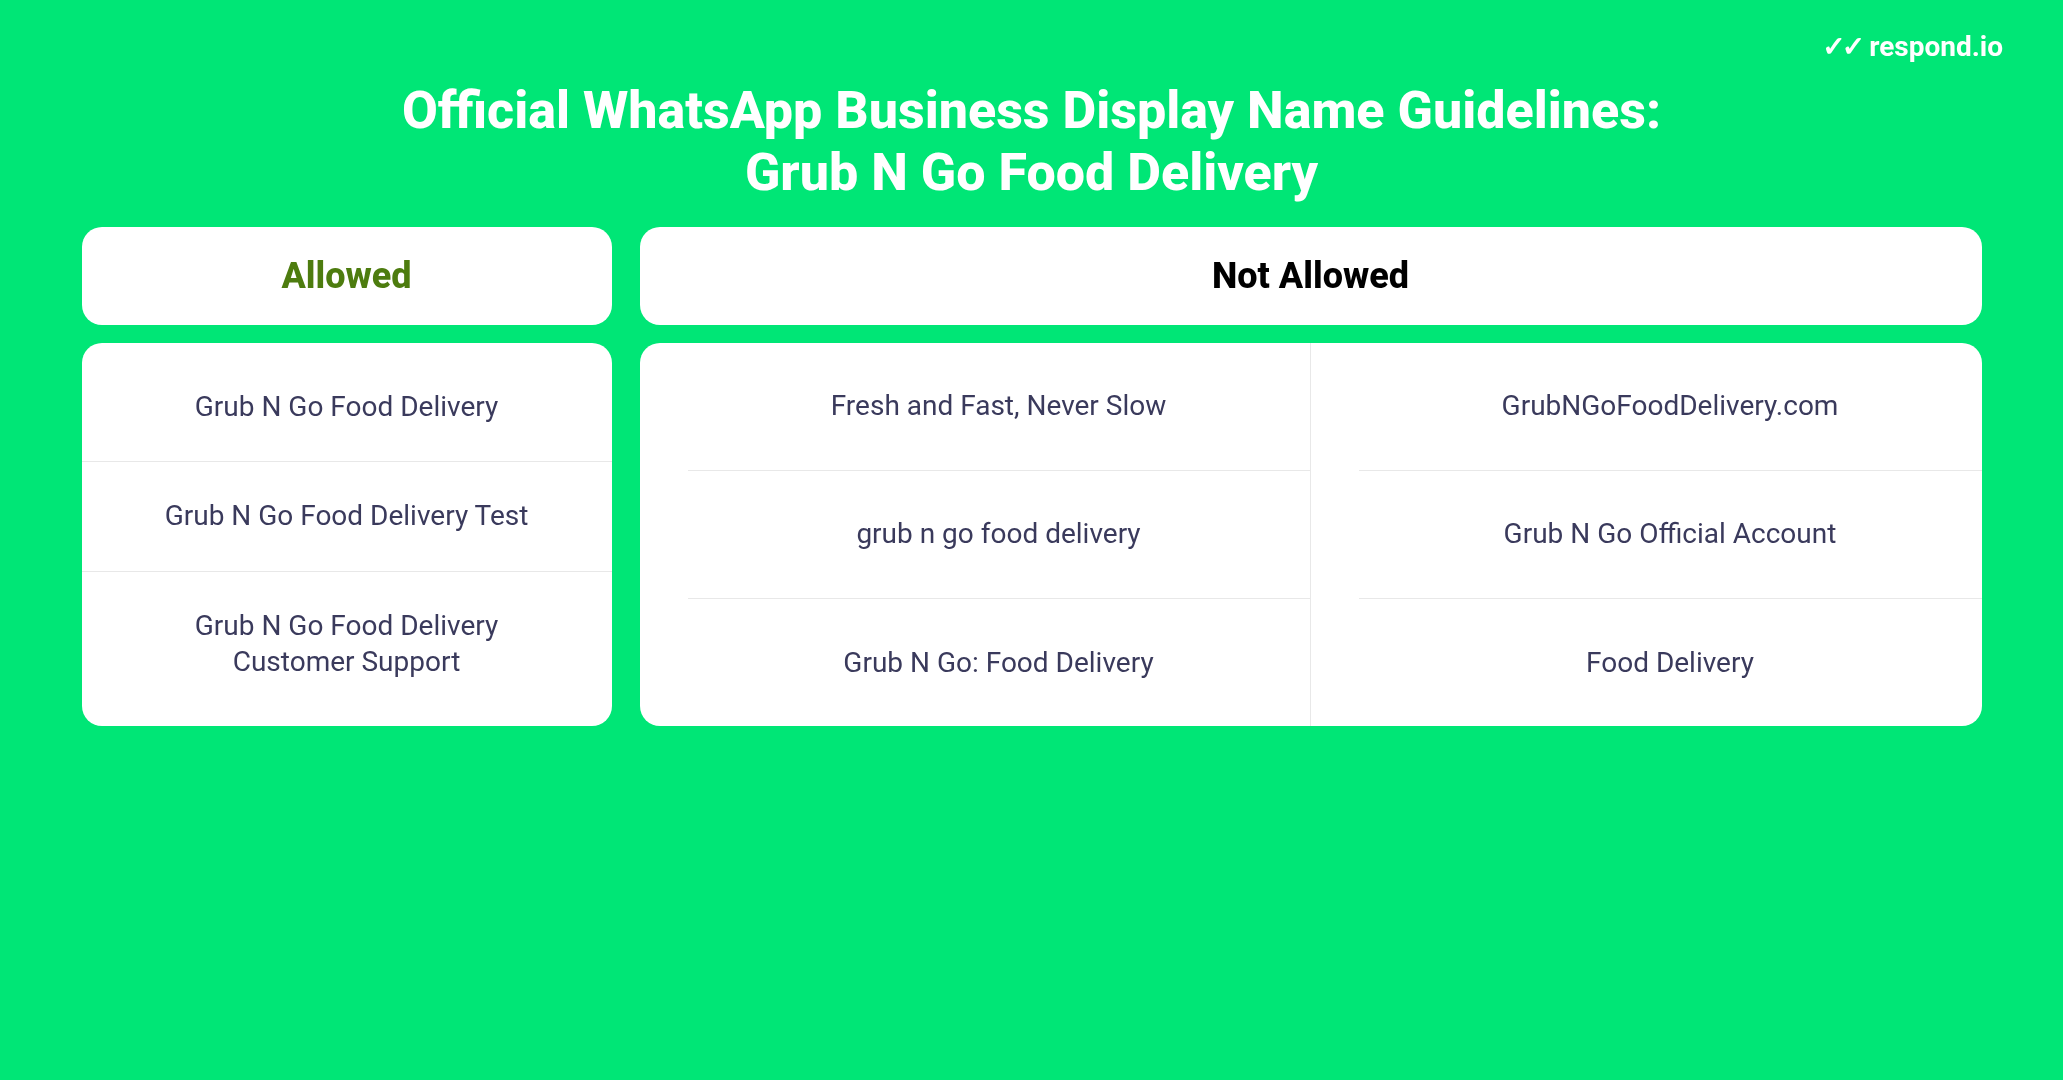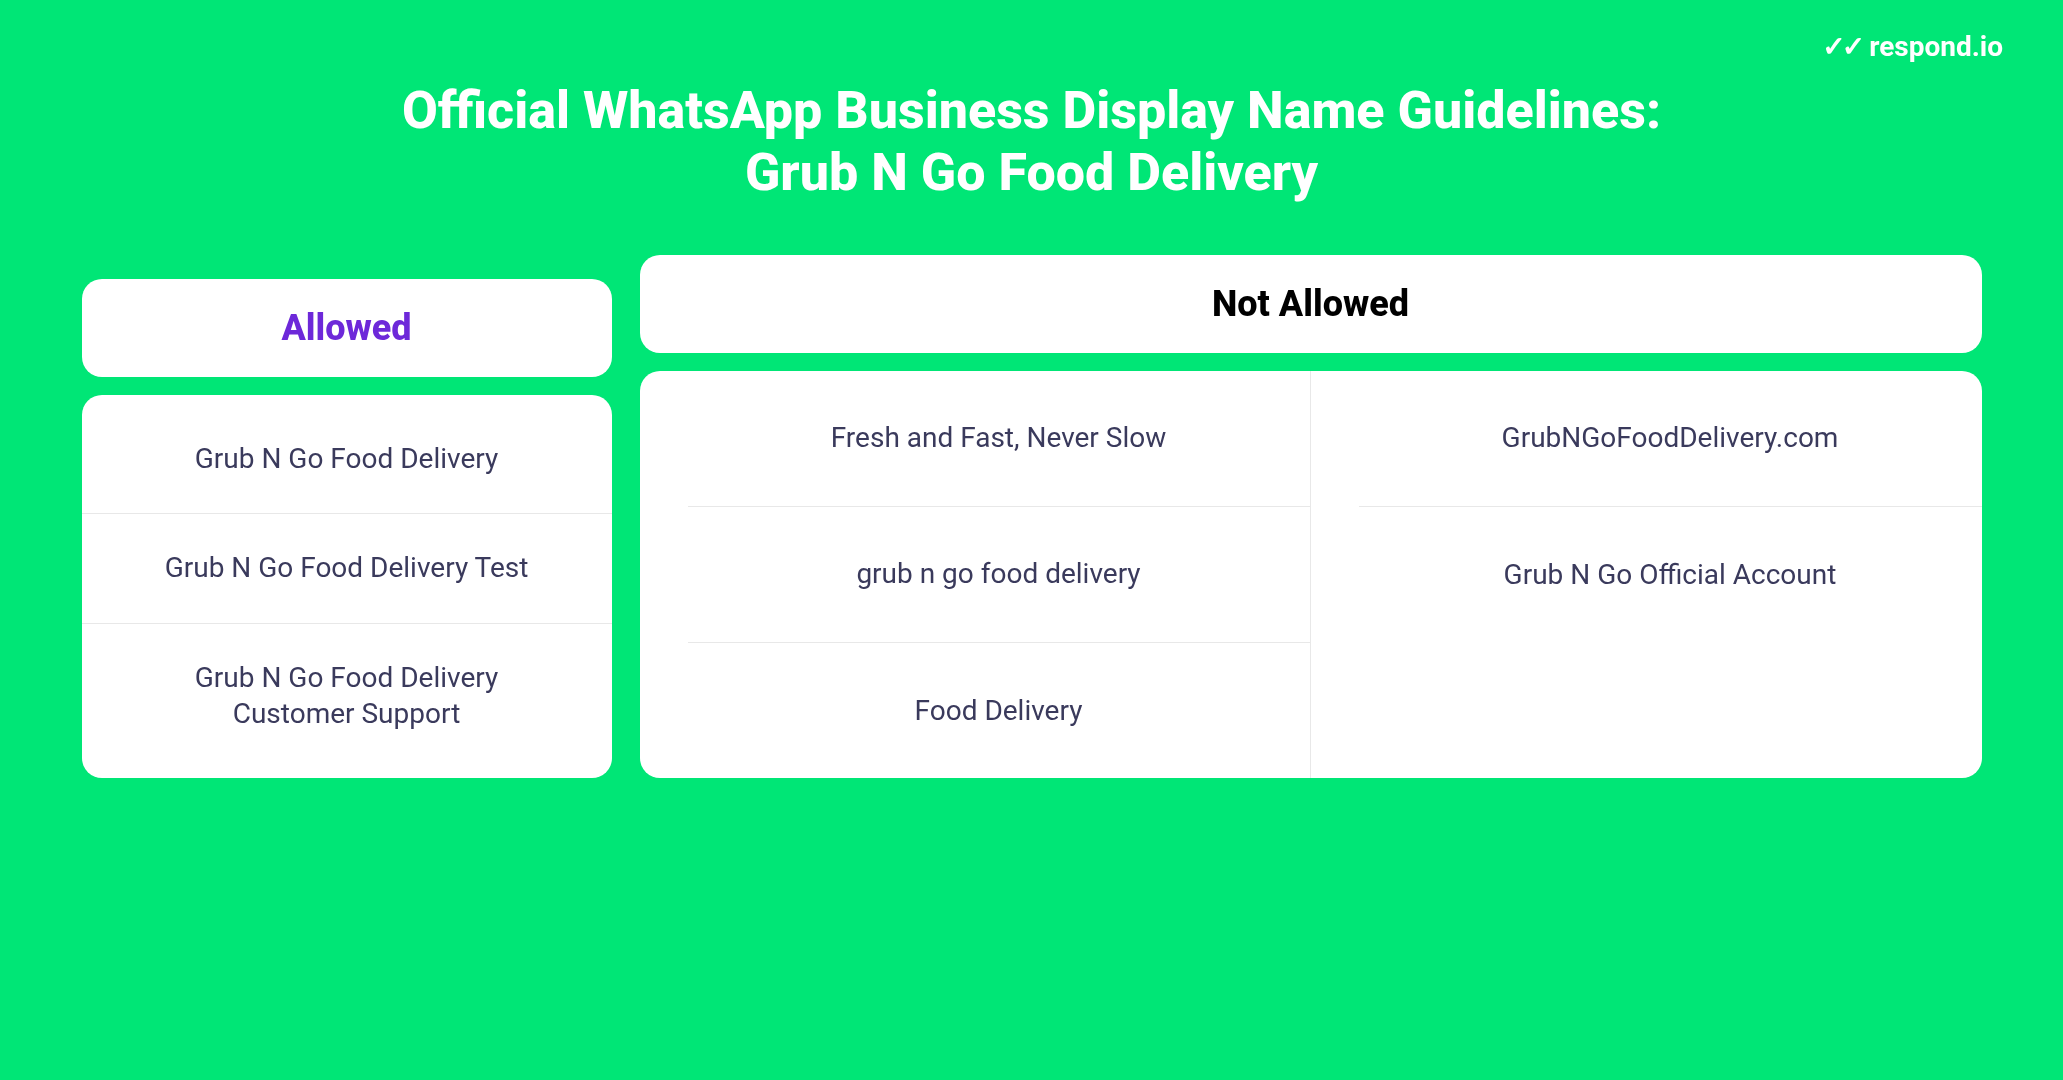--- a/index.html
+++ b/index.html
@@ -32,21 +32,21 @@
       font-size: 28px;
       font-weight: 700;
     }
 
     .title {
       color: white;
       font-size: 52px;
       font-weight: 800;
       text-align: center;
       line-height: 1.2;
-      margin-bottom: 50px;
+      margin-bottom: 22px;
       margin-top: 20px;
     }
 
     .columns {
       display: flex;
       gap: 28px;
       width: 100%;
       max-width: 1900px;
     }
 
@@ -67,22 +67,21 @@
     .column-header {
       background: white;
       border-radius: 20px;
       padding: 28px 40px;
       text-align: center;
       font-size: 36px;
       font-weight: 800;
     }
 
     .column-header.allowed-header {
-      color: #6d28d9;
-      margin-top: 24px;
+      color: #4d7c0f;
     }
 
     .column-header.not-allowed-header {
       color: #000000;
     }
 
     .items-box {
       background: white;
       border-radius: 20px;
       padding: 10px 0;
@@ -164,18 +163,19 @@
   </div>
 
   <div class="column-not-allowed">
     <div class="column-header not-allowed-header">Not Allowed</div>
     <div class="not-allowed-box">
       <div class="not-allowed-grid">
         <div class="na-item">Fresh and Fast, Never Slow</div>
         <div class="na-item">GrubNGoFoodDelivery.com</div>
         <div class="na-item">grub n go food delivery</div>
         <div class="na-item">Grub N Go Official Account</div>
+        <div class="na-item">Grub N Go: Food Delivery</div>
         <div class="na-item">Food Delivery</div>
       </div>
     </div>
   </div>
 
 </div>
 
 </body></html>

